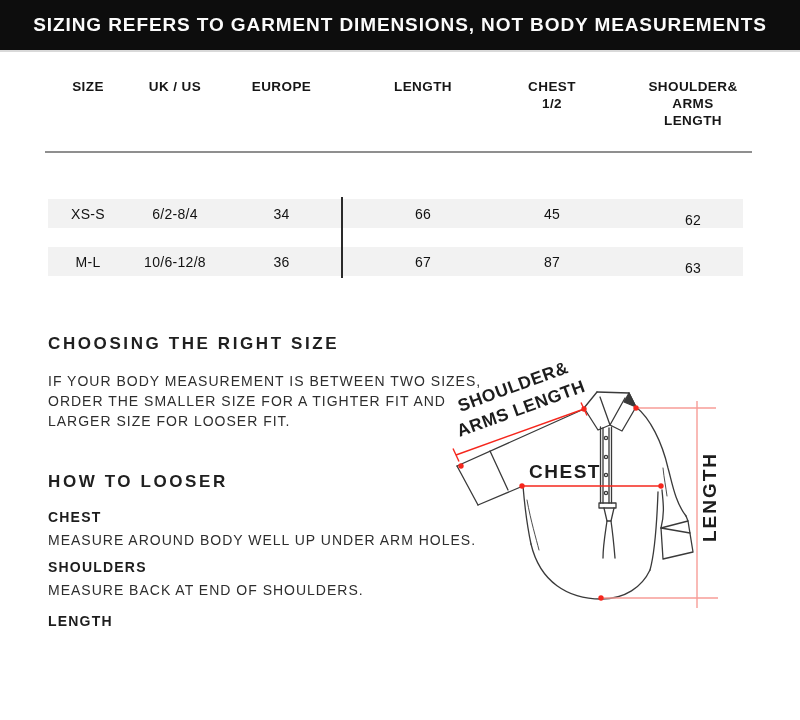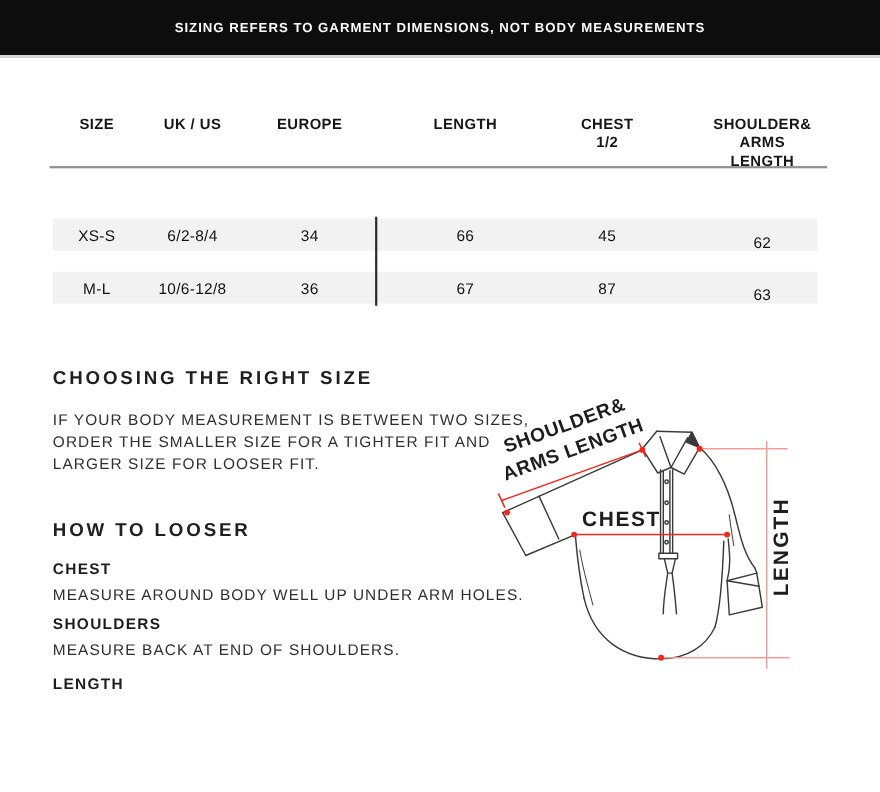--- a/index.html
+++ b/index.html
@@ -7,25 +7,25 @@
     position:relative;width:800px;height:720px;overflow:hidden;
     font-family:"Liberation Sans",sans-serif;background:#ffffff;
   }
   
   .banner{
     position:absolute;left:0;top:0;width:800px;height:50px;
     background:#0d0d0d;border-bottom:2px solid #d9d9d9;
     display:flex;align-items:center;justify-content:center;
   }
   .banner-text{
-    color:#fbfbfb;font-size:12px;font-weight:bold;letter-spacing:.9px;white-space:nowrap;
+    color:#fbfbfb;font-size:19px;font-weight:bold;letter-spacing:.9px;white-space:nowrap;
   }
   
   .tbl-head{
-    position:absolute;left:48px;top:104px;width:695px;
+    position:absolute;left:48px;top:78px;width:695px;
     display:grid;grid-template-columns:80px 94px 119px 164px 94px 144px;
   }
   .tbl-head .hcell{
     text-align:center;font-size:13.5px;font-weight:bold;color:#161616;
     letter-spacing:.4px;line-height:17px;white-space:pre-line;
   }
   .tbl-head .hcell.last{padding-left:44px;}
   .tbl-rule{
     position:absolute;left:45px;top:151px;width:707px;height:2px;background:#8f8f8f;
   }

